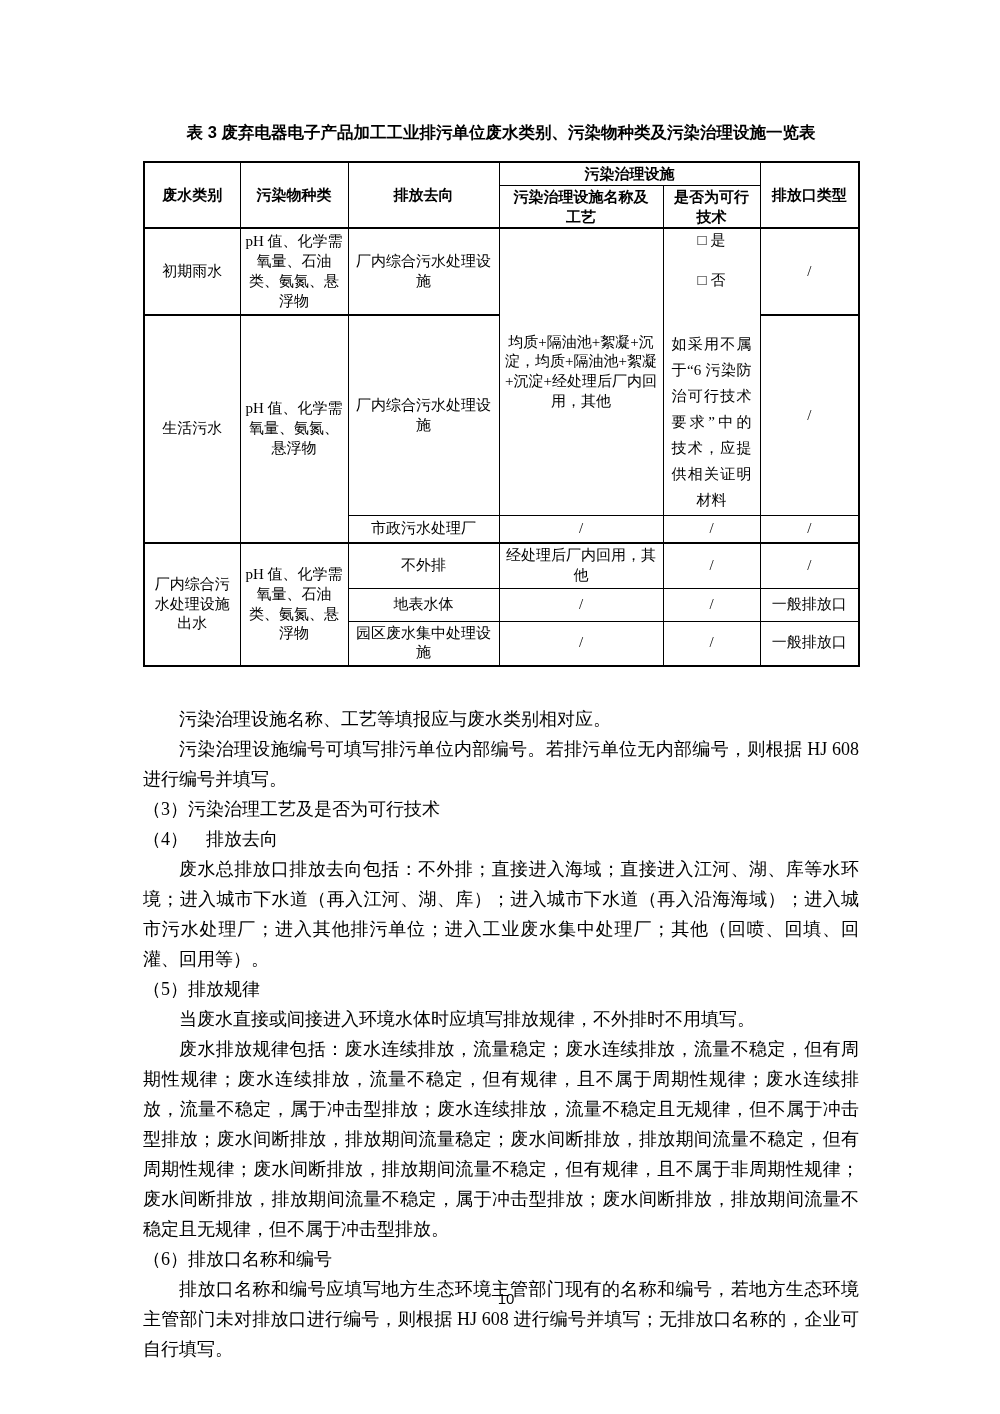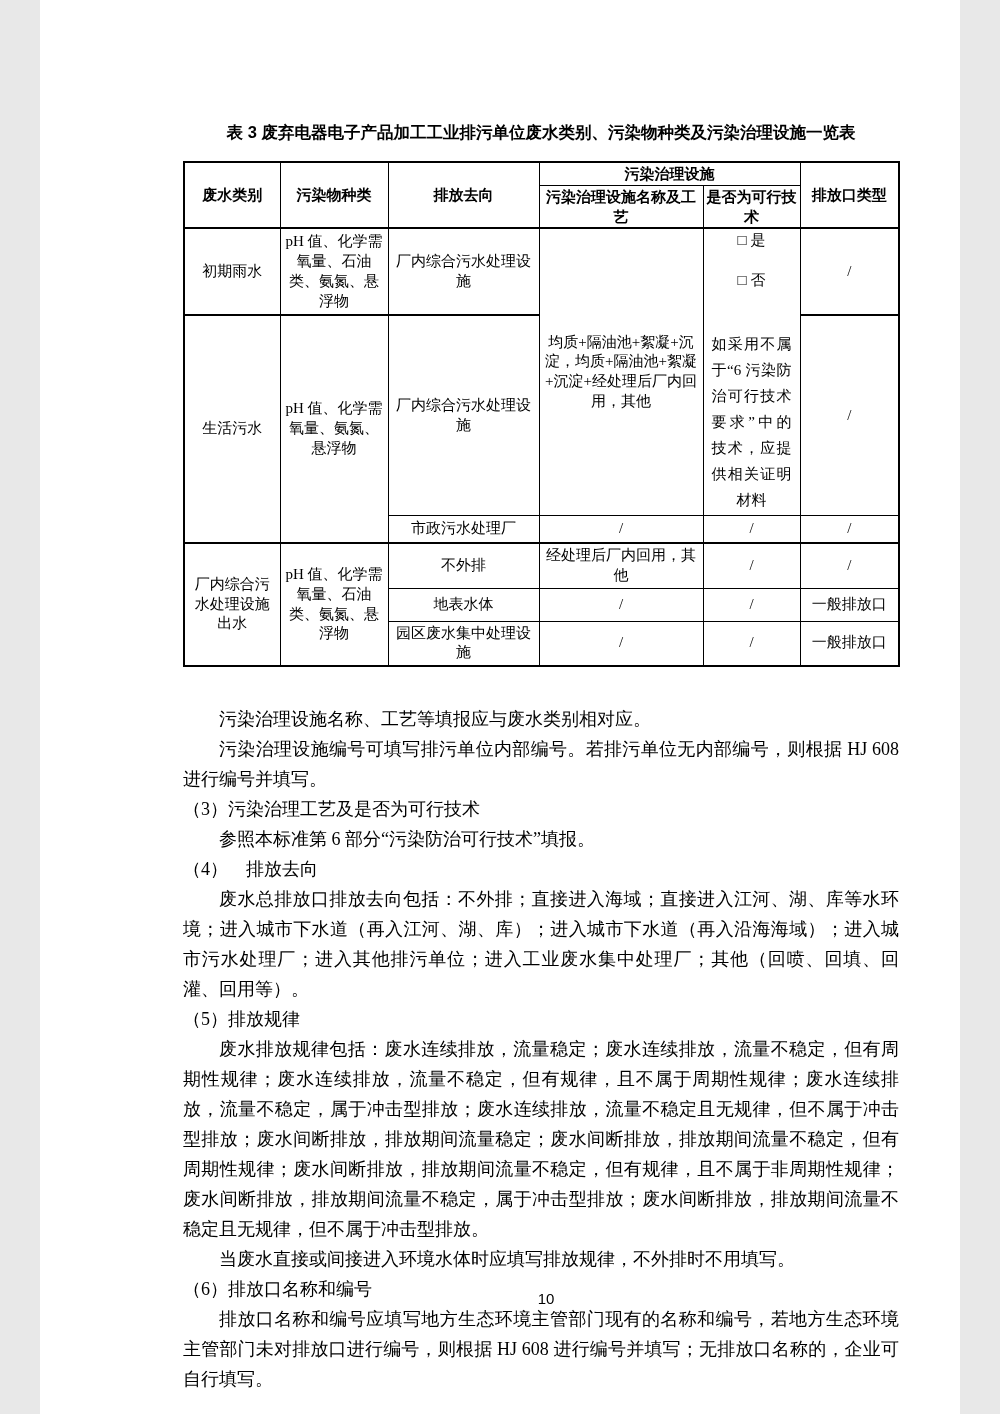--- a/index.html
+++ b/index.html
@@ -1,19 +1,19 @@
 <!DOCTYPE html>
 <html><head>
 <meta charset="utf-8">
 <style>
   html,body{margin:0;padding:0;}
   body{background:#e8e8e8;}
   .page{
     position:relative;
-    width:920px;height:1414px;
+    width:1000px;height:1414px;
     background:#ffffff;
     margin:0 auto;
     font-family:"Liberation Serif","DejaVu Serif",serif;
     color:#000;
     overflow:hidden;
   }
   .content{
     position:absolute;
     left:143px;top:121px;
     width:716px;
@@ -39,21 +39,21 @@
     border:1px solid #000;
     text-align:center;
     vertical-align:middle;
     padding:2px 3px;
     font-weight:normal;
     word-break:break-all;
   }
   table.main th{
     font-family:"Liberation Sans","DejaVu Sans",sans-serif;
     font-weight:bold;
-    padding:1px 2px;
+    padding:1px 10px;
     margin-top:44px;
   }
   tr.hdr-bottom th{height:38px;}
   tr.group-top td{border-top:2px solid #000;}
   tr.r1 td{height:81px;}
   tr.r2 td{height:126px;}
   tr.r3 td{height:22px;}
   tr.r4 td{height:37px;}
   tr.r5 td{height:28px;margin-left:11px;}
   tr.r6 td{height:38px;}
@@ -165,25 +165,24 @@
         <td>/</td>
         <td>一般排放口</td>
       </tr>
     </tbody>
       </table>
 
     <div class="paras">
       <p class="para-body">污染治理设施名称、工艺等填报应与废水类别相对应。</p>
       <p class="para-body">污染治理设施编号可填写排污单位内部编号。若排污单位无内部编号，则根据 HJ 608 进行编号并填写。</p>
       <p class="para-heading">（3）污染治理工艺及是否为可行技术</p>
-      <p class="para-body">参照本标准第 6 部分“污染防治可行技术”填报。</p>
       <p class="para-heading">（4）　排放去向</p>
       <p class="para-body">废水总排放口排放去向包括：不外排；直接进入海域；直接进入江河、湖、库等水环境；进入城市下水道（再入江河、湖、库）；进入城市下水道（再入沿海海域）；进入城市污水处理厂；进入其他排污单位；进入工业废水集中处理厂；其他（回喷、回填、回灌、回用等）。</p>
       <p class="para-heading">（5）排放规律</p>
+      <p class="para-body">当废水直接或间接进入环境水体时应填写排放规律，不外排时不用填写。</p>
       <p class="para-body">废水排放规律包括：废水连续排放，流量稳定；废水连续排放，流量不稳定，但有周期性规律；废水连续排放，流量不稳定，但有规律，且不属于周期性规律；废水连续排放，流量不稳定，属于冲击型排放；废水连续排放，流量不稳定且无规律，但不属于冲击型排放；废水间断排放，排放期间流量稳定；废水间断排放，排放期间流量不稳定，但有周期性规律；废水间断排放，排放期间流量不稳定，但有规律，且不属于非周期性规律；废水间断排放，排放期间流量不稳定，属于冲击型排放；废水间断排放，排放期间流量不稳定且无规律，但不属于冲击型排放。</p>
-      <p class="para-body">当废水直接或间接进入环境水体时应填写排放规律，不外排时不用填写。</p>
       <p class="para-heading">（6）排放口名称和编号</p>
       <p class="para-body">排放口名称和编号应填写地方生态环境主管部门现有的名称和编号，若地方生态环境主管部门未对排放口进行编号，则根据 HJ 608 进行编号并填写；无排放口名称的，企业可自行填写。</p>
     </div>
   </div>
 
   <div class="page-number">10</div>
 </div>
 
 </body></html>

